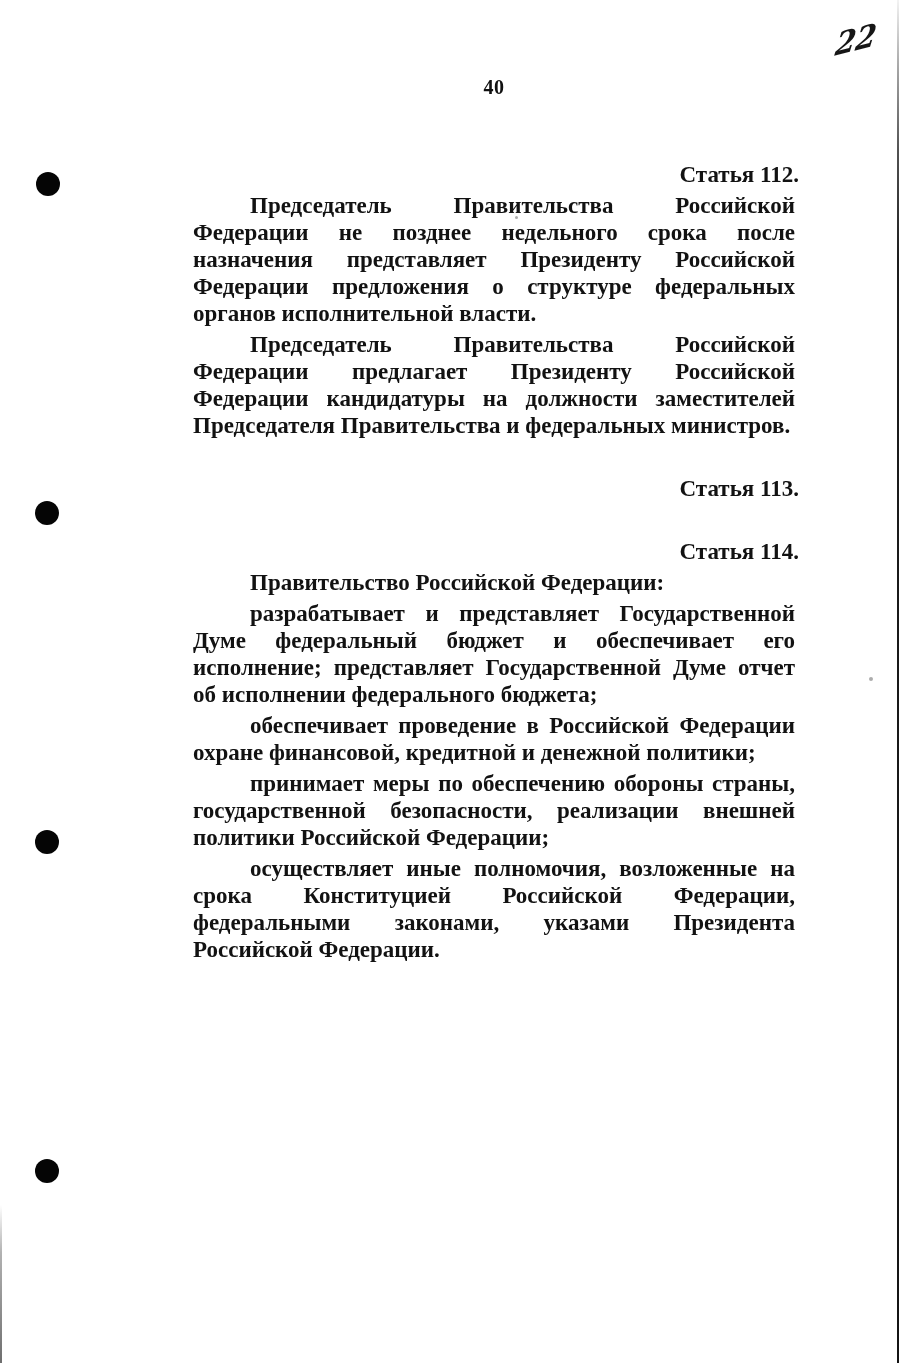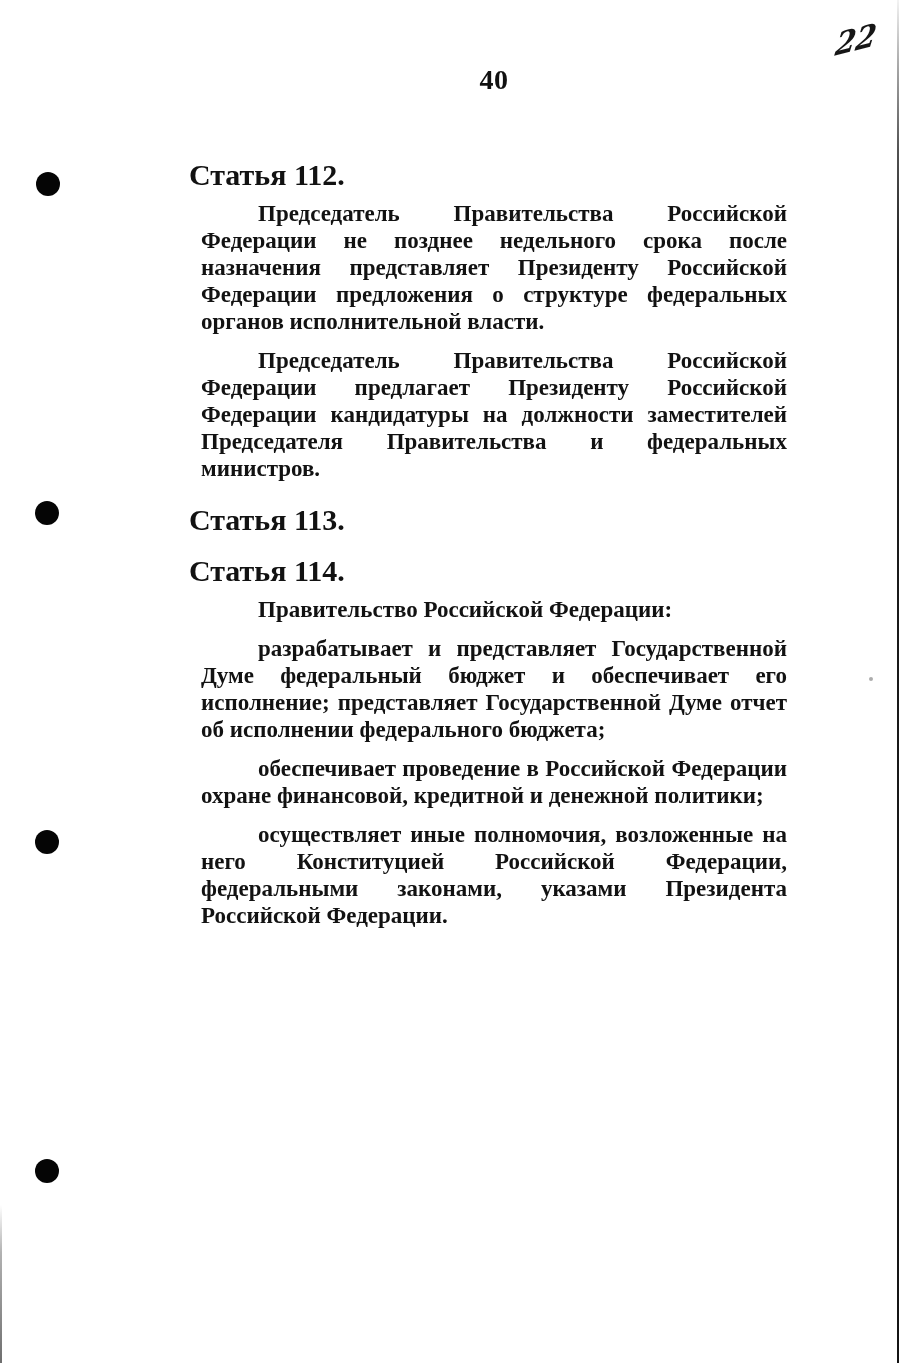--- a/index.html
+++ b/index.html
@@ -12,25 +12,25 @@
     width: 900px;
     height: 1363px;
     background: #ffffff;
     overflow: hidden;
     font-family: "Liberation Serif", "DejaVu Serif", serif;
     color: #101010;
   }
   
   .pagenum {
     position: absolute;
-    top: 64px;
+    top: 76px;
     left: 189px;
     width: 610px;
     text-align: center;
-    font-size: 28px;
+    font-size: 20px;
     font-weight: bold;
     letter-spacing: 0.5px;
   }
   
   .hand-number {
     position: absolute;
     top: 22px;
     left: 833px;
     width: 46px;
     font-size: 30px;
@@ -49,31 +49,31 @@
     left: 189px;
     width: 610px;
     font-size: 23px;
     line-height: 27px;
     font-weight: bold;
     text-align: justify;
     color: #121212;
   }
   .article-heading {
     margin: 0;
-    font-size: 30px;
+    font-size: 23px;
     line-height: 27px;
     font-weight: bold;
-    text-align: left;
+    text-align: right;
     text-indent: 0;
   }
   .article-heading.gap {
-    margin-top: 24px;
+    margin-top: 36px;
   }
   .content p {
-    margin: 12px;
+    margin: 4px;
     text-indent: 57px;
   }
   
   .punch {
     position: absolute;
     width: 24px;
     height: 24px;
     border-radius: 50%;
     background: #050505;
   }
@@ -132,21 +132,22 @@
     <h2 class="article-heading">Статья 112.</h2>
     <p>Председатель Правительства Российской Федерации не позднее недельного срока после назначения представляет Президенту Российской Федерации предложения о структуре федеральных органов исполнительной власти.</p>
     <p>Председатель Правительства Российской Федерации предлагает Президенту Российской Федерации кандидатуры на должности заместителей Председателя Правительства и федеральных министров.</p>
 
     <h2 class="article-heading gap">Статья 113.</h2>
 
     <h2 class="article-heading gap">Статья 114.</h2>
     <p>Правительство Российской Федерации:</p>
     <p>разрабатывает и представляет Государственной Думе федеральный бюджет и обеспечивает его исполнение; представляет Государственной Думе отчет об исполнении федерального бюджета;</p>
     <p>обеспечивает проведение в Российской Федерации охране финансовой, кредитной и денежной политики;</p>
-    <p>осуществляет иные полномочия, возложенные на него Конституцией Российской Федерации, федеральными законами, указами Президента Российской Федерации.</p>
+    <p>принимает меры по обеспечению обороны страны, государственной безопасности, реализации внешней политики Российской Федерации;</p>
+    <p>осуществляет иные полномочия, возложенные на срока Конституцией Российской Федерации, федеральными законами, указами Президента Российской Федерации.</p>
 
   </div>
 
   <div class="punch p1"></div>
   <div class="punch p2"></div>
   <div class="punch p3"></div>
   <div class="punch p4"></div>
 
   <div class="scan-edge-right"></div>
   <div class="scan-edge-left"></div>

